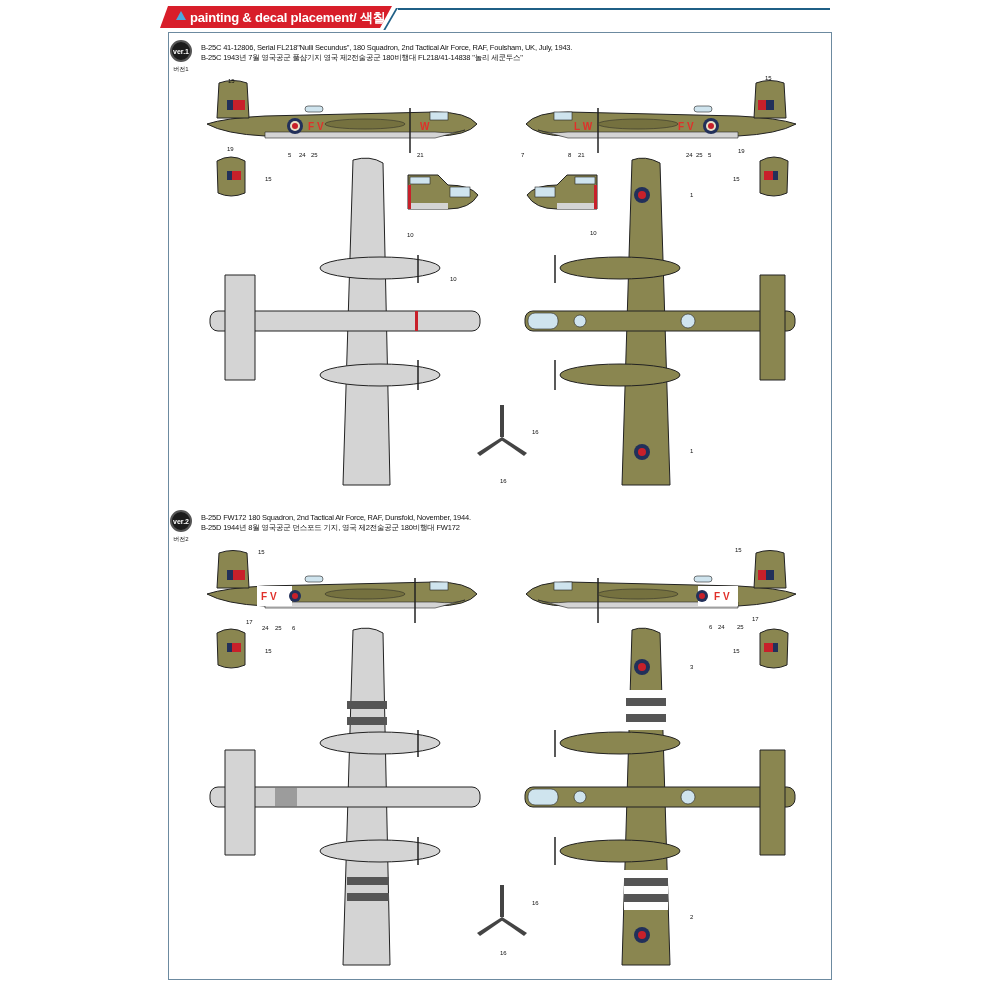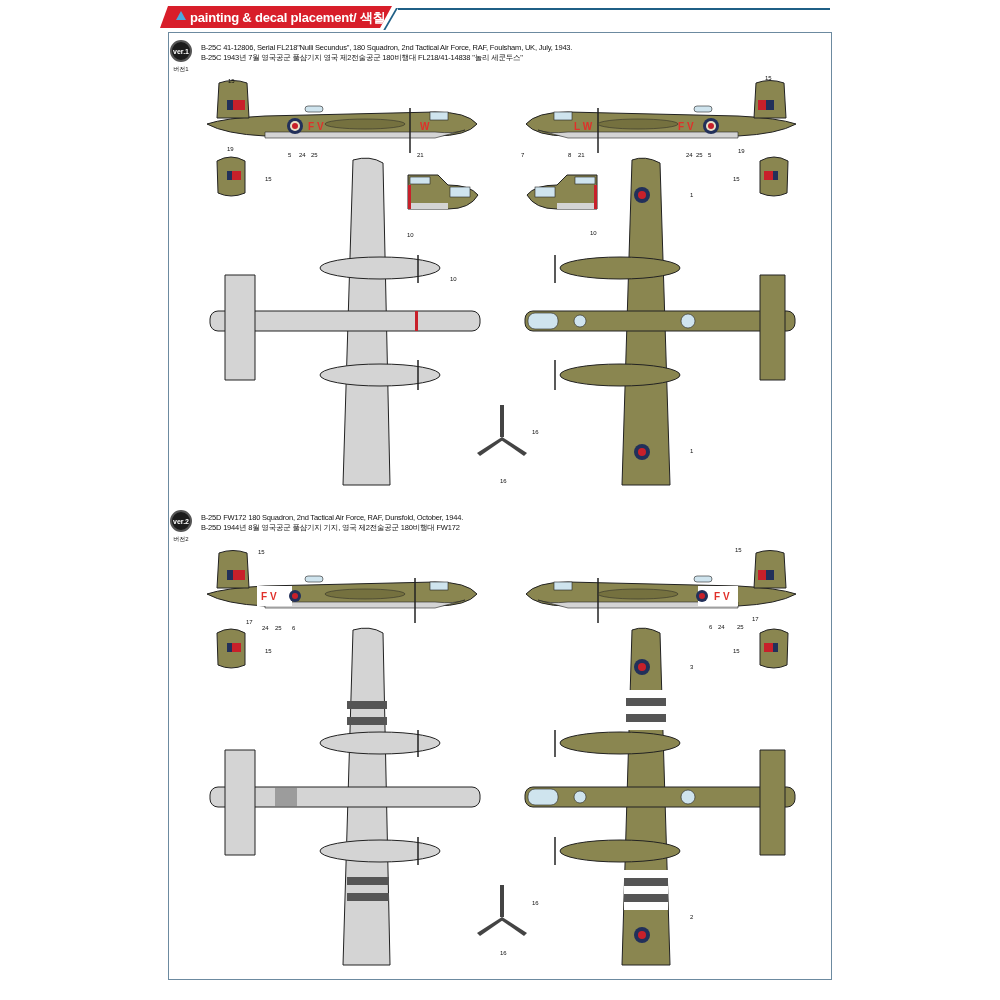--- a/index.html
+++ b/index.html
@@ -42,22 +42,22 @@
   <div class="ver-text">
     <div>B-25C 41-12806, Serial FL218"Nulli Secundus", 180 Squadron, 2nd Tactical Air Force, RAF, Foulsham, UK, July, 1943.</div>
     <div>B-25C 1943년 7월 영국공군 풀샴기지 영국 제2전술공군 180비행대 FL218/41-14838 "놀리 세쿤두스"</div>
   </div>
 </div>
 
 <div class="ver-block" style="top:510px;">
   <div class="ver-badge">ver.2</div>
   <div class="ver-sub">버전2</div>
   <div class="ver-text">
-    <div>B-25D FW172 180 Squadron, 2nd Tactical Air Force, RAF, Dunsfold, October, 1944.</div>
-    <div>B-25D 1944년 8월 영국공군 풀샴기지 기지, 영국 제2전술공군 180비행대 FW172</div>
+    <div>B-25D FW172 180 Squadron, 2nd Tactical Air Force, RAF, Dunsfold, November, 1944.</div>
+    <div>B-25D 1944년 8월 영국공군 던스포드 기지, 영국 제2전술공군 180비행대 FW172</div>
   </div>
 </div>
 
 <svg class="plane" style="left:205px; top:78px;" width="280" height="80">
   <path d="M2,46 Q20,40 60,38 L230,34 Q262,34 272,46 Q262,58 230,58 L60,58 Q20,56 2,46 Z" fill="#8a8650" stroke="#222" stroke-width="1"></path>
   <path d="M60,54 L230,54 Q250,56 260,52 L230,60 L60,60 Z" fill="#d4d4d4" stroke="#222" stroke-width="0.6"></path>
   <path d="M12,40 L14,5 Q28,0 42,5 L44,40 Z" fill="#8a8650" stroke="#222" stroke-width="1"></path>
   <rect x="28" y="22" width="12" height="10" fill="#c8202a"></rect>
     <rect x="22" y="22" width="6" height="10" fill="#22305a"></rect>
   <circle cx="90" cy="48" r="8" fill="#22305a"></circle>

